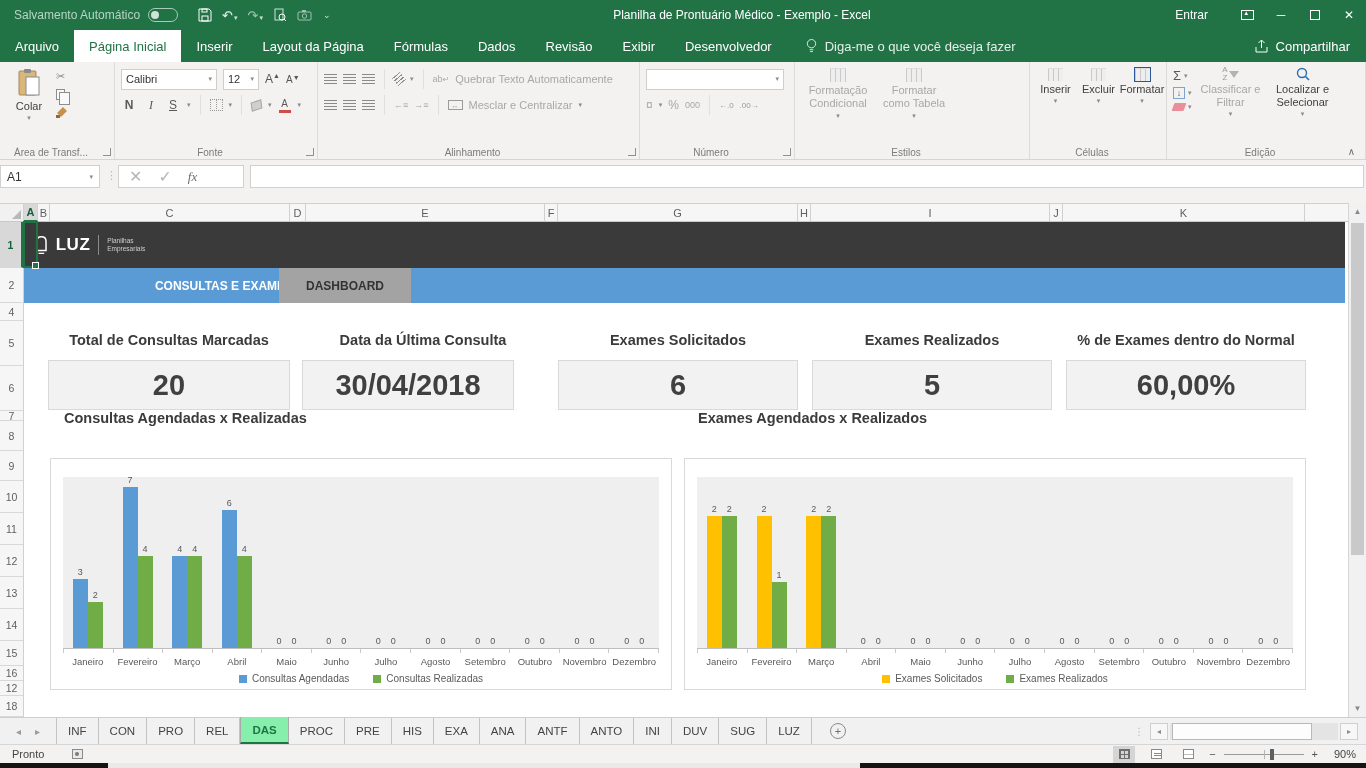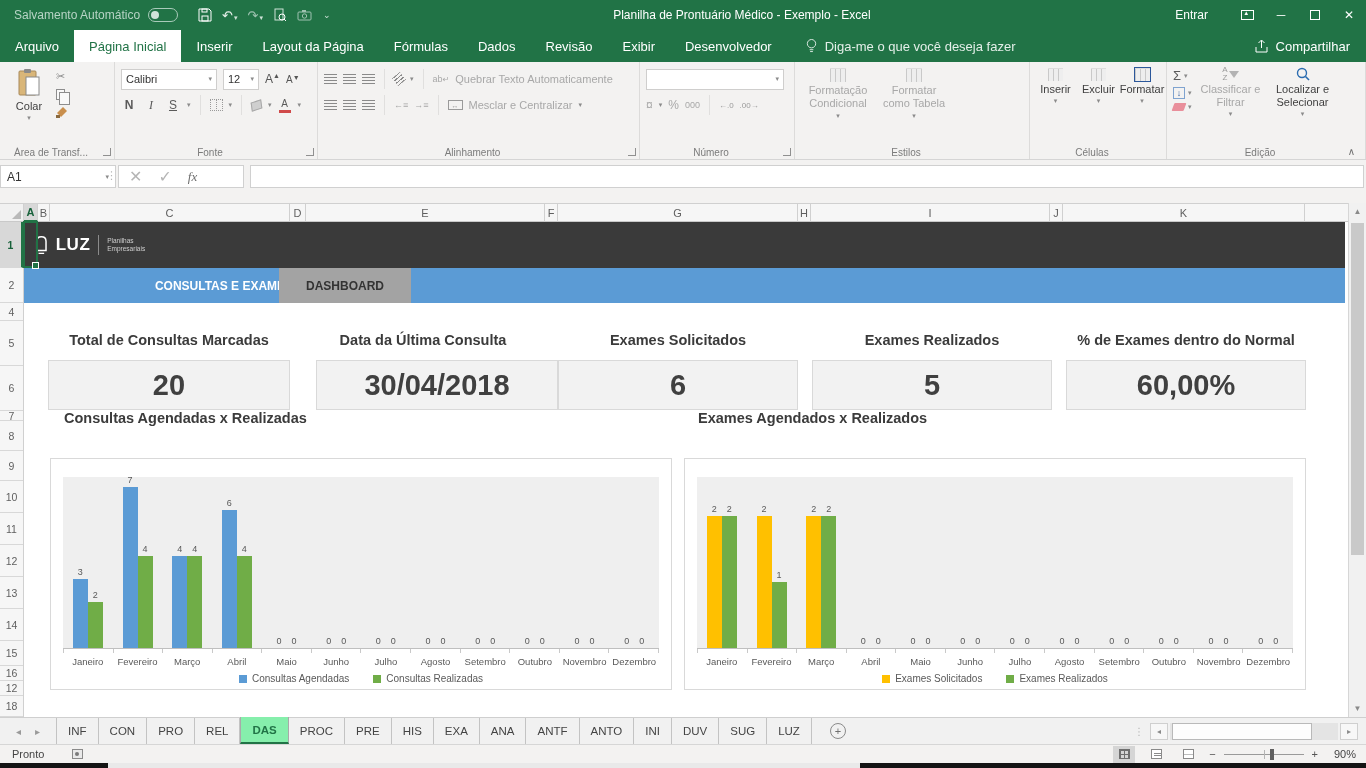--- a/index.html
+++ b/index.html
@@ -91,21 +91,21 @@
   .filldown{width:12px;height:12px;border:1px solid #7fa3cf;color:#2b579a;font-size:9px;display:flex;align-items:center;justify-content:center}
   .eraser{width:12px;height:8px;background:#e98f9b;transform:skewX(-20deg);border-radius:1px}
   .editbtn{width:66px;display:flex;flex-direction:column;align-items:center;text-align:center;gap:1px;line-height:1.2}
   .azfun{display:flex;align-items:center;gap:1px}
   .az{font-size:8px;color:#9a9a9a;line-height:1}
   .funnel{width:0;height:0;border-left:5px solid transparent;border-right:5px solid transparent;border-top:7px solid #b3b3b3}
   .collapse{position:absolute;right:10px;bottom:2px;color:#6f6f6f;font-size:10px}
 
   
   .fbar{position:absolute;top:160px;left:0;right:0;height:43px;background:#f3f2f1}
-  .namebox{position:absolute;left:0;top:5px;width:116px;height:23px;background:#fff;border:1px solid #d0d0d0;display:flex;align-items:center;padding:0 6px;font-size:12px;color:#333;justify-content:space-between}
+  .namebox{position:absolute;left:0;top:5px;width:100px;height:23px;background:#fff;border:1px solid #d0d0d0;display:flex;align-items:center;padding:0 6px;font-size:12px;color:#333;justify-content:space-between}
   .fbar .dots{position:absolute;left:106px;top:9px;color:#b5b5b5;font-size:11px}
   .fxbtns{position:absolute;left:118px;top:5px;height:23px;display:flex;align-items:center;gap:16px;padding:0 10px;color:#b5b5b5;background:#fff;border:1px solid #d0d0d0;width:126px}
   .fx{font-family:"Liberation Serif",serif;font-style:italic;color:#6f6f6f;font-size:13px}
   .finput{position:absolute;left:250px;right:2px;top:5px;height:23px;background:#fff;border:1px solid #d0d0d0;font-size:12px;color:#333;padding:0 6px;display:flex;align-items:center}
 
   
   .colheaders{position:absolute;top:203px;left:0;width:1348px;height:19px;display:flex;background:#f6f6f6;border-top:1px solid #d0d0d0}
   .chcell{height:100%;border-right:1px solid #d0d0d0;border-bottom:1px solid #c9c9c9;display:flex;align-items:center;justify-content:center;font-size:11px;color:#5f5f5f}
   .chcell.corner{position:relative;background:#f1f1f1}
   .chcell.corner::after{content:"";position:absolute;right:2px;bottom:2px;border-left:9px solid transparent;border-bottom:9px solid #b9b9b9}
@@ -506,21 +506,21 @@
       </div>
       <div class="a1sel"></div>
       <div class="subnav">
         <div class="subnav-link">CONSULTAS E EXAMES</div>
         <div class="subnav-active">DASHBOARD</div>
       </div>
       <div id="kpi-area">
           <div class="kpi-label" style="left: 24px; width: 242px;">Total de Consultas Marcadas</div>
           <div class="kpi-card" style="left: 24px; width: 242px;">20</div>
           <div class="kpi-label" style="left: 278px; width: 242px;">Data da Última Consulta</div>
-          <div class="kpi-card" style="left: 292px; width: 242px;">30/04/2018</div>
+          <div class="kpi-card" style="left: 278px; width: 212px;">30/04/2018</div>
           <div class="kpi-label" style="left: 534px; width: 240px;">Exames Solicitados</div>
           <div class="kpi-card" style="left: 534px; width: 240px;">6</div>
           <div class="kpi-label" style="left: 788px; width: 240px;">Exames Realizados</div>
           <div class="kpi-card" style="left: 788px; width: 240px;">5</div>
           <div class="kpi-label" style="left: 1042px; width: 240px;">% de Exames dentro do Normal</div>
           <div class="kpi-card" style="left: 1042px; width: 240px;">60,00%</div>
         </div>
       <div id="chart-area">
           <div class="ctitle" style="left: 40px;">Consultas Agendadas x Realizadas</div>
           <div class="chart" style="left: 26px;">

